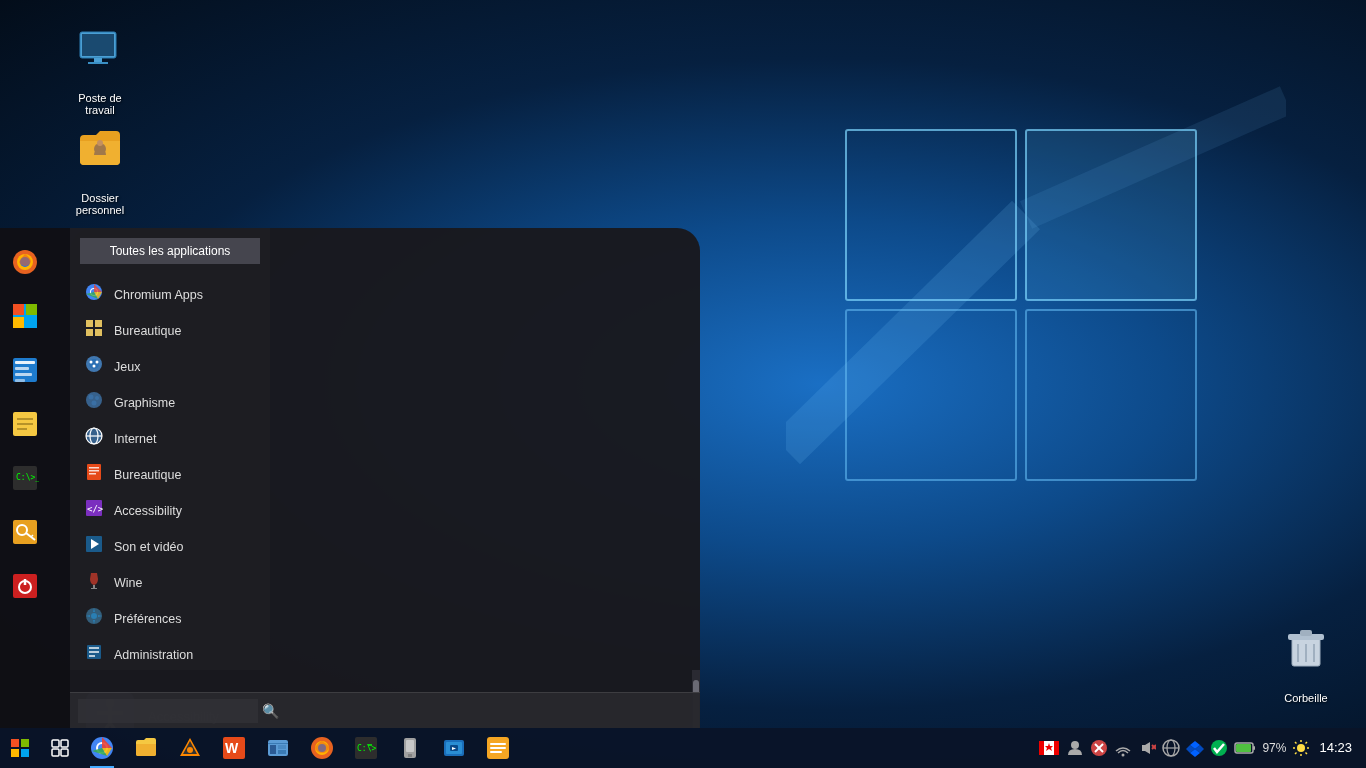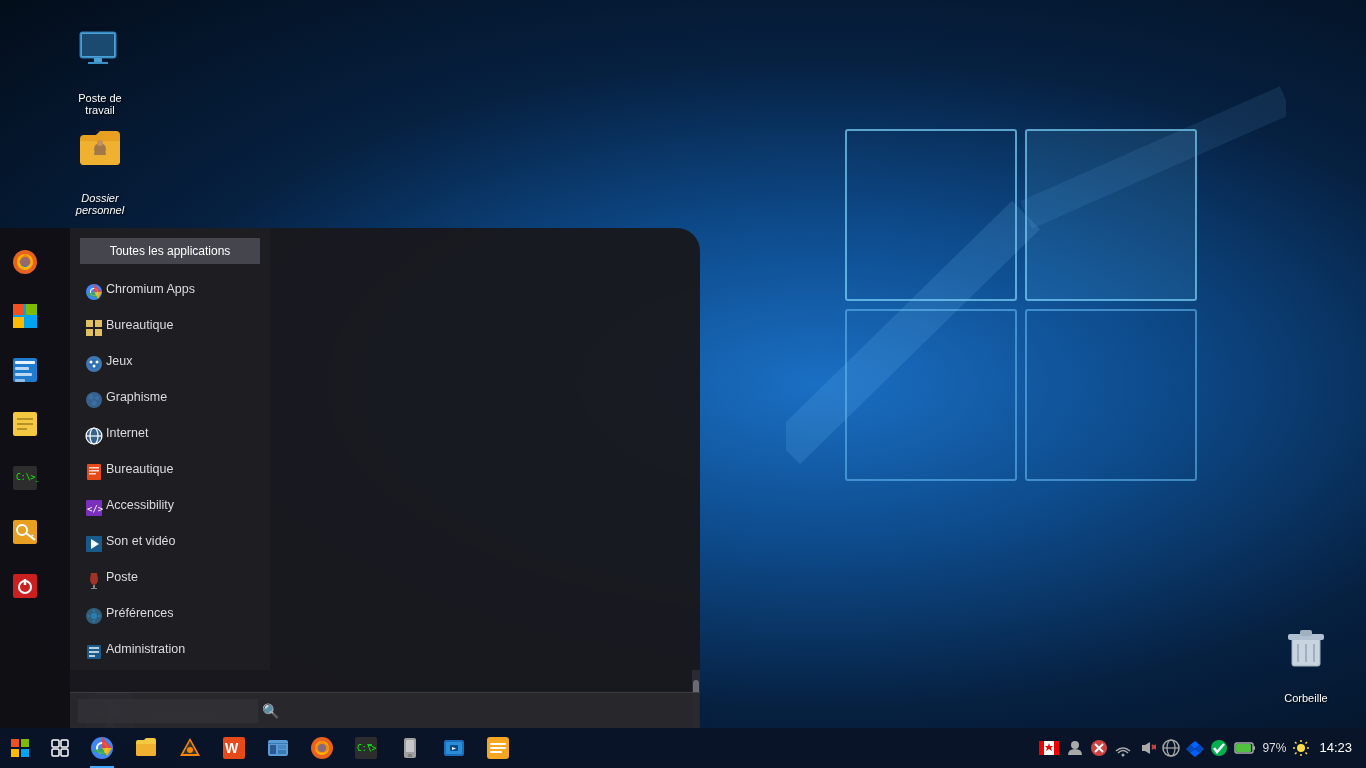--- a/index.html
+++ b/index.html
@@ -232,26 +232,26 @@
       margin: 0 10px 10px 10px;
       cursor: pointer;
       border: none;
       text-align: center;
       display: block;
       width: calc(100% - 20px);
     }
 
     .category-item {
       display: flex;
-      align-items: flex-start;
+      align-items: flex-end;
       padding: 8px 14px;
       color: #ddd;
       font-size: 12.5px;
       cursor: pointer;
-      gap: 2px;
+      gap: 10px;
     }
     .category-item .cat-icon {
       width: 20px;
       height: 20px;
       display: flex;
       align-items: center;
       justify-content: center;
       font-size: 14px;
       flex-shrink: 0;
     }
@@ -349,21 +349,21 @@
       <svg width="44" height="36" viewBox="0 0 44 36">
         <rect x="2" y="2" width="36" height="26" rx="2" fill="#4a9fd4" stroke="#2a7ab0" stroke-width="1"></rect>
         <rect x="4" y="4" width="32" height="22" fill="#1a4a70"></rect>
         <rect x="16" y="28" width="8" height="4" fill="#4a9fd4"></rect>
         <rect x="10" y="32" width="20" height="2" fill="#3a8fc4"></rect>
       </svg>
     </div>
     <span class="icon-label">Poste de travail</span>
   </div>
 
-  <div class="desktop-icon" style="position:absolute; top:120px; left:60px;font-style:italic;">
+  <div class="desktop-icon" style="position:absolute; top:120px; left:60px;">
     <div class="icon-img">
       <svg width="44" height="38" viewBox="0 0 44 38">
         <path d="M2 10 Q2 6 6 6 L18 6 L22 2 L38 2 Q42 2 42 6 L42 32 Q42 36 38 36 L6 36 Q2 36 2 32 Z" fill="#e8a020"></path>
         <path d="M2 12 L42 12 L42 32 Q42 36 38 36 L6 36 Q2 36 2 32 Z" fill="#f0b030"></path>
 
         <circle cx="22" cy="20" r="6" fill="#a0784a"></circle>
         <circle cx="22" cy="14" r="3" fill="#c49060"></circle>
         <path d="M16 26 Q16 20 22 20 Q28 20 28 26" fill="#a0784a"></path>
       </svg>
     </div>
@@ -550,21 +550,21 @@
       </div>
 
       <div class="category-item">
         <span class="cat-icon">
           <svg width="18" height="18" viewBox="0 0 18 18">
             <path d="M6 2 L12 2 L13 8 Q13 13 9 14 Q5 13 5 8 Z" fill="#c0392b" opacity="0.8"></path>
             <rect x="8" y="14" width="2" height="3" fill="#888"></rect>
             <rect x="6" y="17" width="6" height="1" fill="#888"></rect>
           </svg>
         </span>
-        <span>Poste</span>
+        <span>Wine</span>
       </div>
 
       <div class="category-item">
         <span class="cat-icon">
           <svg width="18" height="18" viewBox="0 0 18 18">
             <circle cx="9" cy="9" r="8" fill="#4a9fd4" opacity="0.5"></circle>
             <circle cx="9" cy="9" r="3" fill="#2a7fb4"></circle>
             <path d="M9 1 L10 5 L8 5 Z M9 17 L10 13 L8 13 Z M1 9 L5 10 L5 8 Z M17 9 L13 10 L13 8 Z" fill="#2a7fb4"></path>
           </svg>
         </span>

